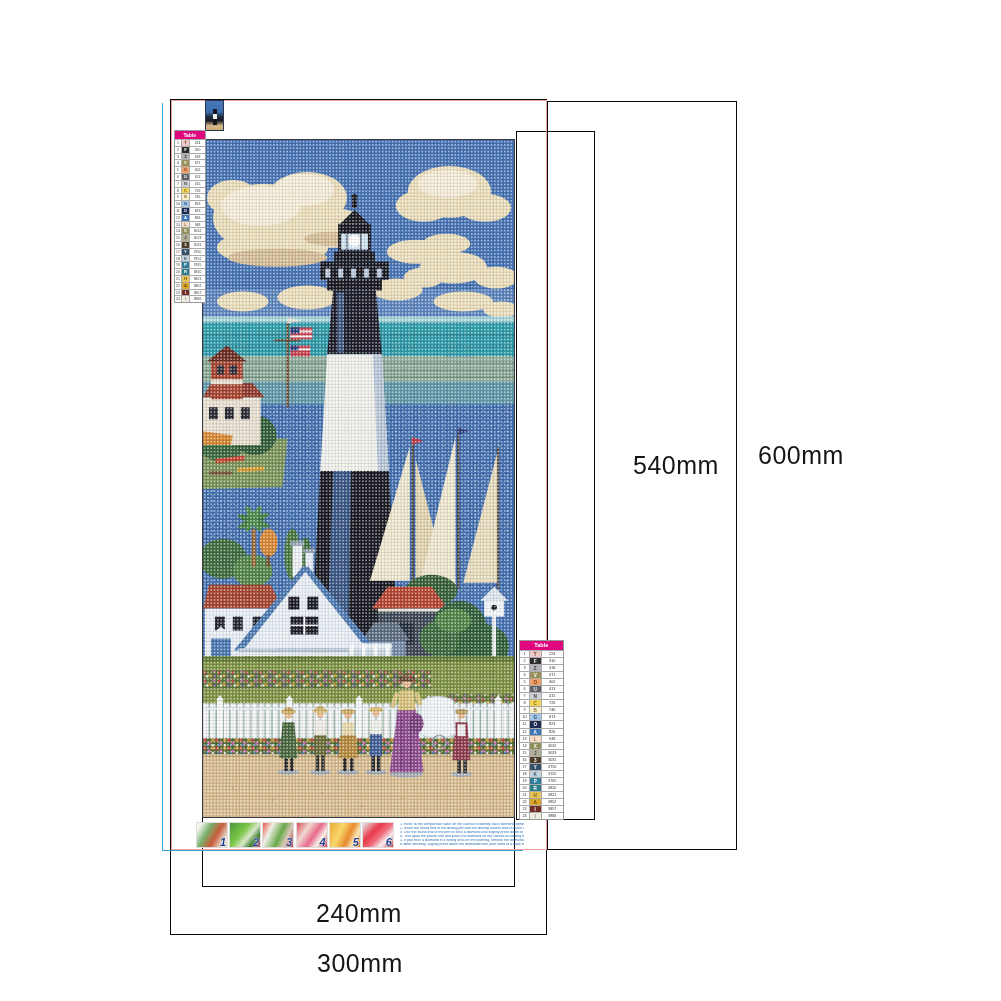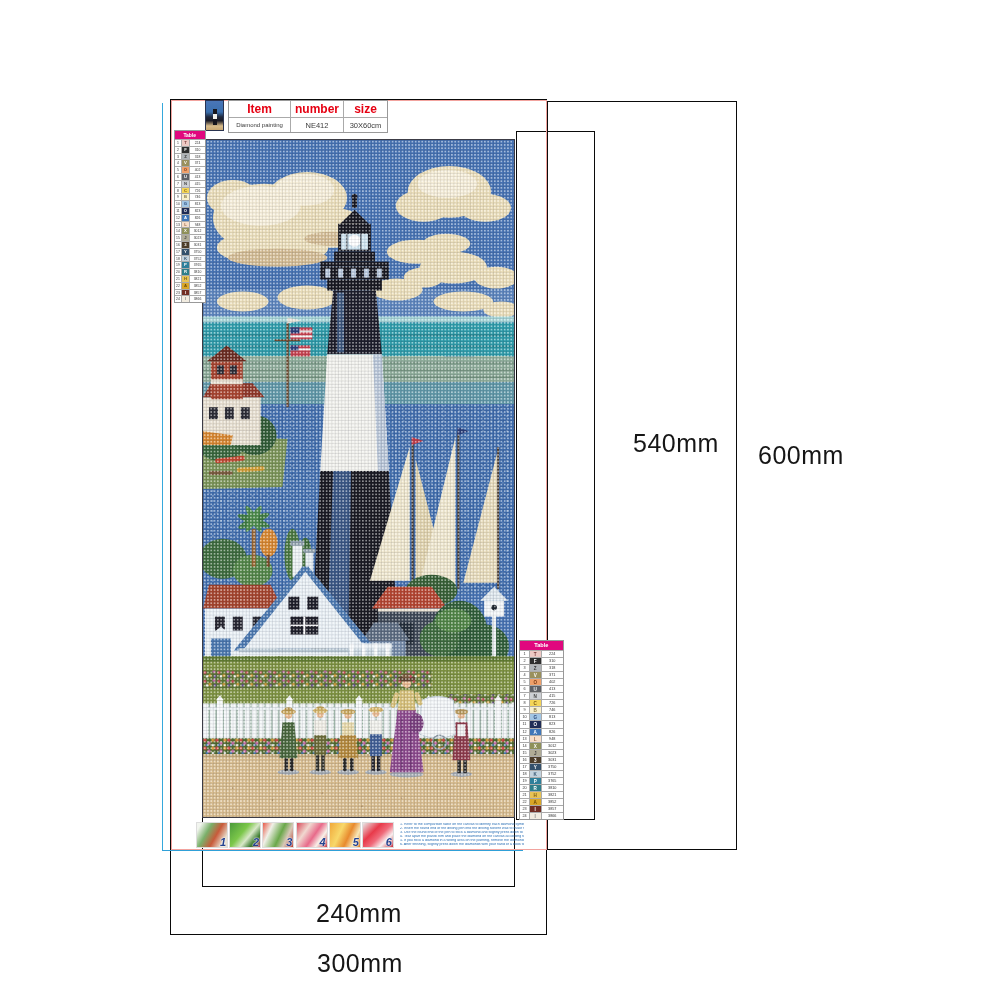--- a/index.html
+++ b/index.html
@@ -5,21 +5,21 @@
 html,body{margin:0;padding:0;background:#fff;width:1001px;height:1001px;font-family:"Liberation Sans",sans-serif;}
 .stage{position:relative;width:1001px;height:1001px;background:#fff;overflow:hidden;}
 .abs{position:absolute;}
 
 .dim{position:absolute;border:1px solid #0a0a0a;box-sizing:border-box;background:transparent;}
 .r540{left:516px;top:131px;width:79px;height:689px;}
 .r600{left:547px;top:101px;width:190px;height:749px;}
 .r240{left:202px;top:139px;width:313px;height:748px;}
 .r300{left:170px;top:99px;width:377px;height:836px;}
 .dimlab{position:absolute;width:96px;text-align:center;font-size:25px;color:#161616;letter-spacing:.5px;z-index:9;}
-.l540{left:628px;top:429px;}
+.l540{left:628px;top:451px;}
 .l600{left:753px;top:441px;}
 .l240{left:311px;top:899px;}
 .l300{left:312px;top:949px;}
 
 .cyanv{left:161.5px;top:103px;width:1.6px;height:747px;background:#35a8dc;z-index:3;}
 .cyanh{left:161.5px;top:849.5px;width:361px;height:1.6px;background:#2fa0d8;z-index:3;}
 .pinkb{left:171px;top:99.5px;width:376px;height:750px;border:1.3px solid #f2a39e;box-sizing:border-box;z-index:3;}
 
 .thumb{left:205px;top:99.5px;width:19px;height:31px;z-index:4;border:1px solid #2a3350;box-sizing:border-box;
 background:linear-gradient(180deg,#4a76b8 0%,#3a6fae 38%,#20283c 55%,#1a1a24 68%,#d8bc8c 86%,#c9a873 100%);}
@@ -71,28 +71,20 @@
   <div class="dim r240"></div>
   <div class="dim r300"></div>
 
   <div class="abs cyanv"></div>
   <div class="abs cyanh"></div>
   <div class="abs pinkb"></div>
 
   <div class="abs thumb">
       <i></i>
     </div>
-  <div class="abs itable">
-    <div class="ith">Item</div>
-    <div class="ith">number</div>
-    <div class="ith">size</div>
-    <div class="itv small">Diamond painting</div>
-    <div class="itv">NE412</div>
-    <div class="itv">30X60cm</div>
-  </div>
 
   <div class="abs ctable lt">
     <div class="hd">Table</div>
     <div>
         <div class="crow">
         <span class="num">1</span>
         <span class="sym" style="background: rgb(238, 201, 196); color: rgb(122, 58, 58);">T</span>
         <span class="code">224</span>
       </div>
         <div class="crow">

